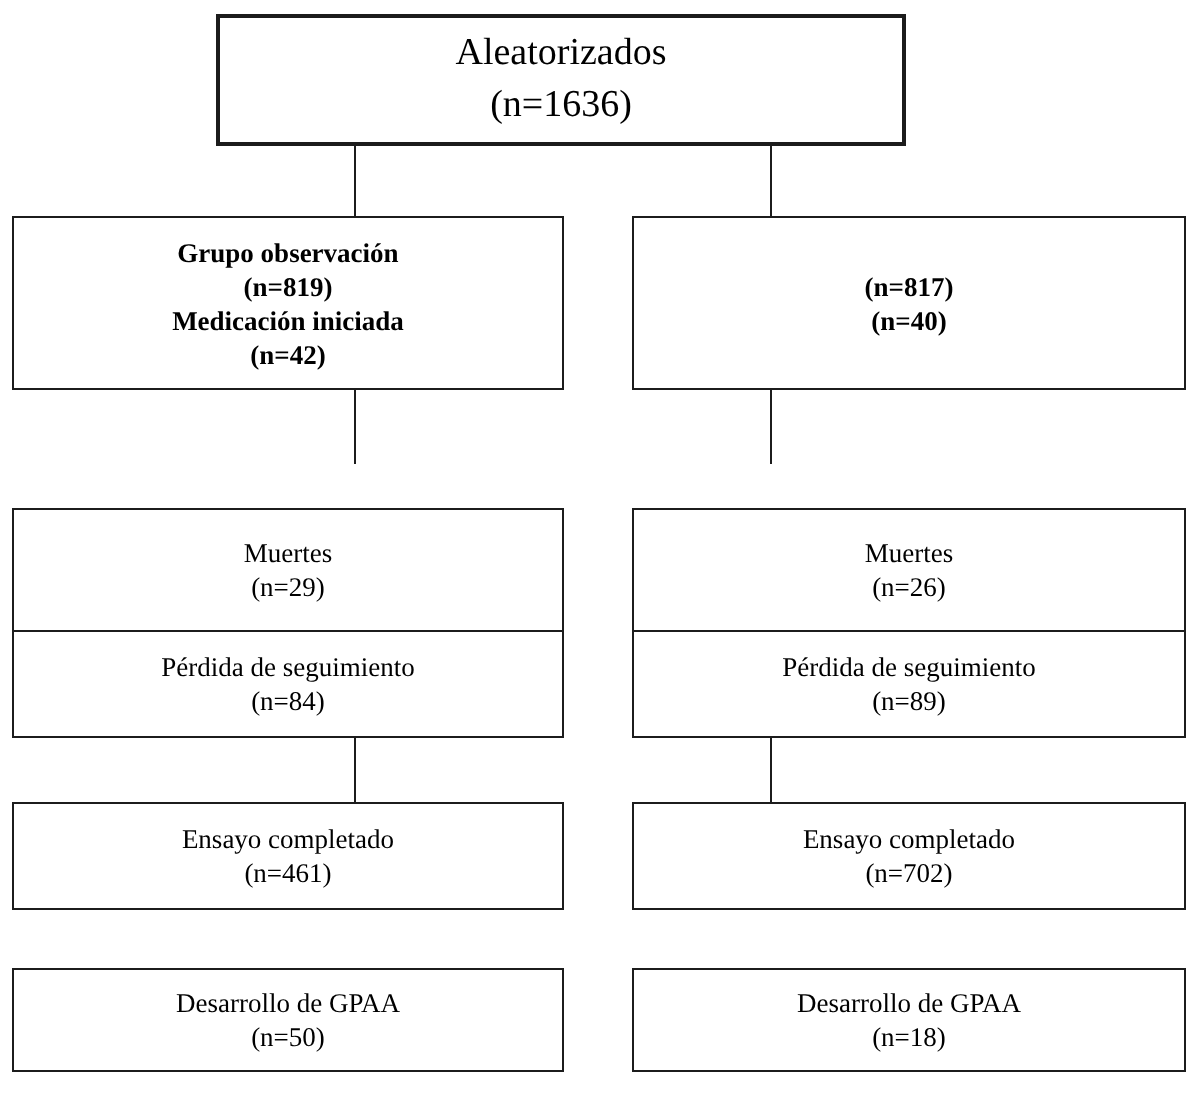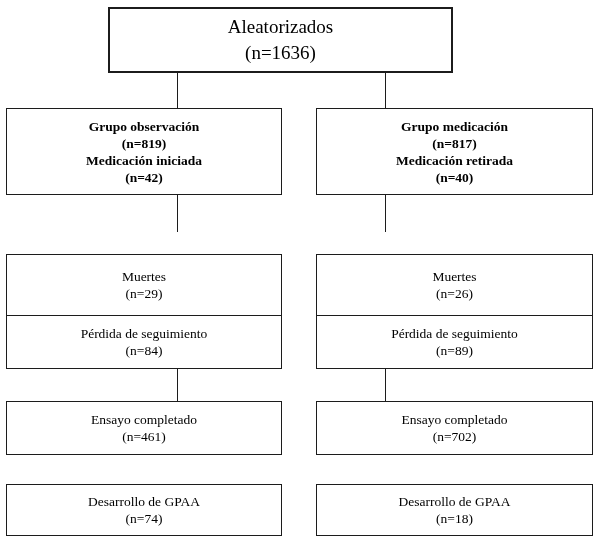--- a/index.html
+++ b/index.html
@@ -57,23 +57,21 @@
   <div class="vline vx-left" style="top:72px; height:37px;"></div>
   <div class="vline vx-right" style="top:72px; height:37px;"></div>
 
   <div class="box col-left row-2">
     <div class="ln">Grupo observación</div>
     <div class="ln">(n=819)</div>
     <div class="ln">Medicación iniciada</div>
     <div class="ln">(n=42)</div>
   </div>
   <div class="box col-right row-2">
-    <div class="ln">Grupo medicación</div>
     <div class="ln">(n=817)</div>
-    <div class="ln">Medicación retirada</div>
     <div class="ln">(n=40)</div>
   </div>
 
   <div class="vline vx-left" style="top:194px; height:38px;"></div>
   <div class="vline vx-right" style="top:194px; height:38px;"></div>
 
   <div class="box col-left row-3">
     <div class="ln">Muertes</div>
     <div class="ln">(n=29)</div>
   </div>
@@ -101,20 +99,20 @@
     <div class="ln">Ensayo completado</div>
     <div class="ln">(n=461)</div>
   </div>
   <div class="box col-right row-5">
     <div class="ln">Ensayo completado</div>
     <div class="ln">(n=702)</div>
   </div>
 
   <div class="box col-left row-6">
     <div class="ln">Desarrollo de GPAA</div>
-    <div class="ln">(n=74)</div>
+    <div class="ln">(n=50)</div>
   </div>
   <div class="box col-right row-6">
     <div class="ln">Desarrollo de GPAA</div>
     <div class="ln">(n=18)</div>
   </div>
 
 </div>
 
 </body></html>

